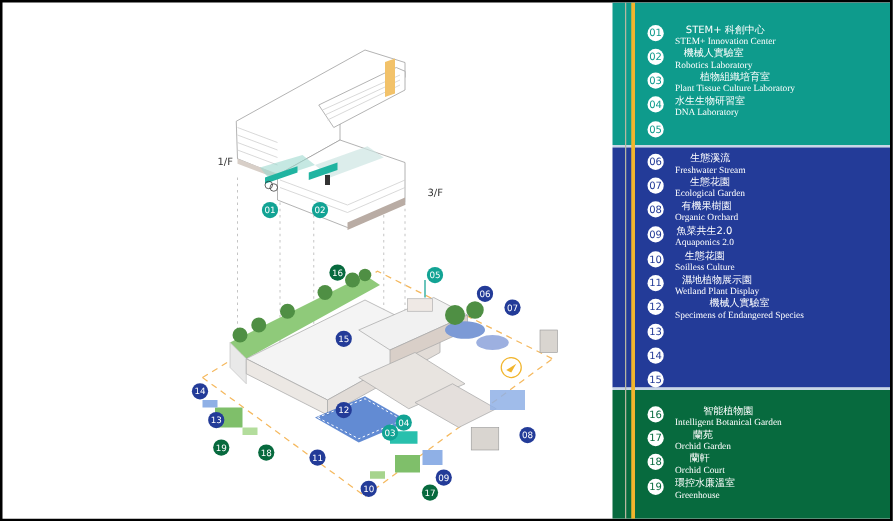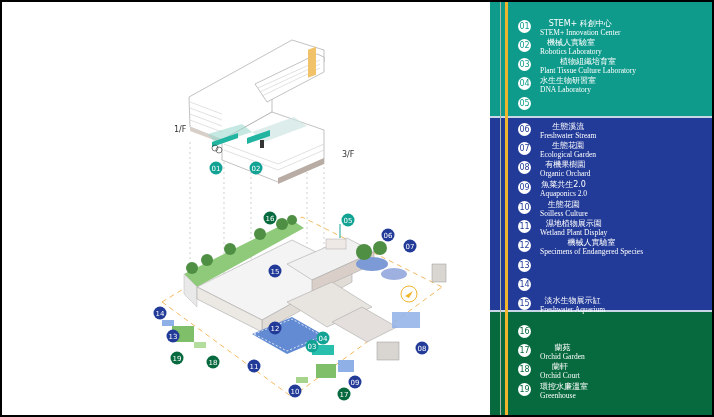--- a/index.html
+++ b/index.html
@@ -299,27 +299,27 @@
           </div>
         </div>
         <div class="item" style="top: 256px;">
           <div class="badge" style="color: rgb(35, 59, 152);">13</div>
         </div>
         <div class="item" style="top: 275px;">
           <div class="badge" style="color: rgb(35, 59, 152);">14</div>
         </div>
         <div class="item" style="top: 294px;">
           <div class="badge" style="color: rgb(35, 59, 152);">15</div>
-          <div class="txt">
-            <div class="zh">淡水生物展示缸</div>
-            <div class="en">Freshwater Aquarium</div>
-          </div>
         </div>
         <div class="item" style="top: 322px;">
           <div class="badge" style="color: rgb(7, 106, 62);">16</div>
+          <div class="txt">
+            <div class="zh">智能植物園</div>
+            <div class="en">Intelligent Botanical Garden</div>
+          </div>
         </div>
         <div class="item" style="top: 341px;">
           <div class="badge" style="color: rgb(7, 106, 62);">17</div>
           <div class="txt">
             <div class="zh">蘭苑</div>
             <div class="en">Orchid Garden</div>
           </div>
         </div>
         <div class="item" style="top: 360px;">
           <div class="badge" style="color: rgb(7, 106, 62);">18</div>

